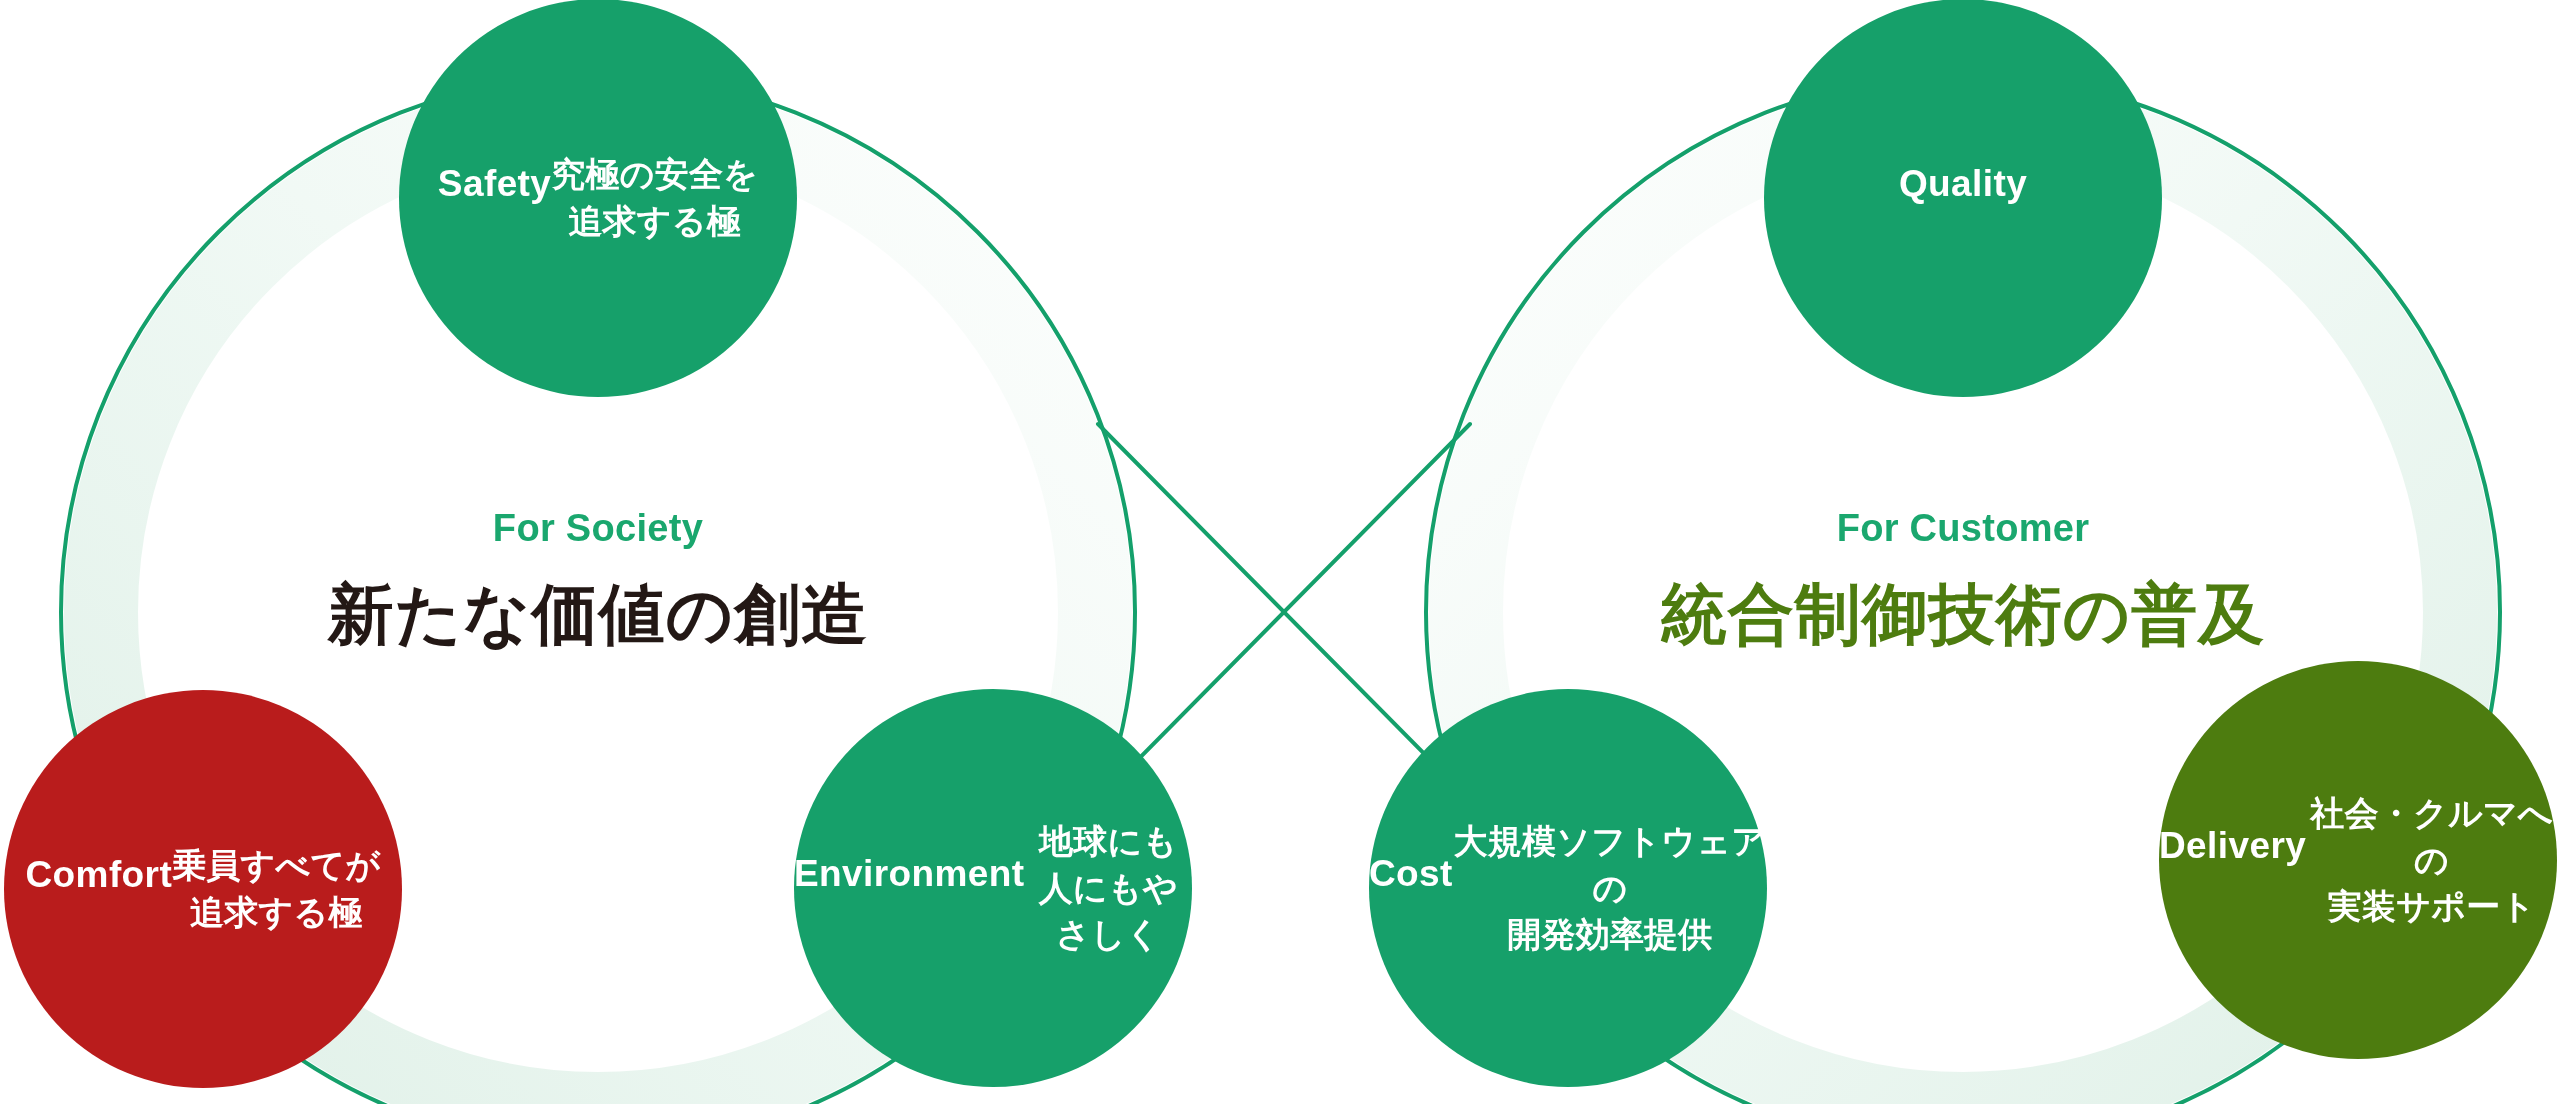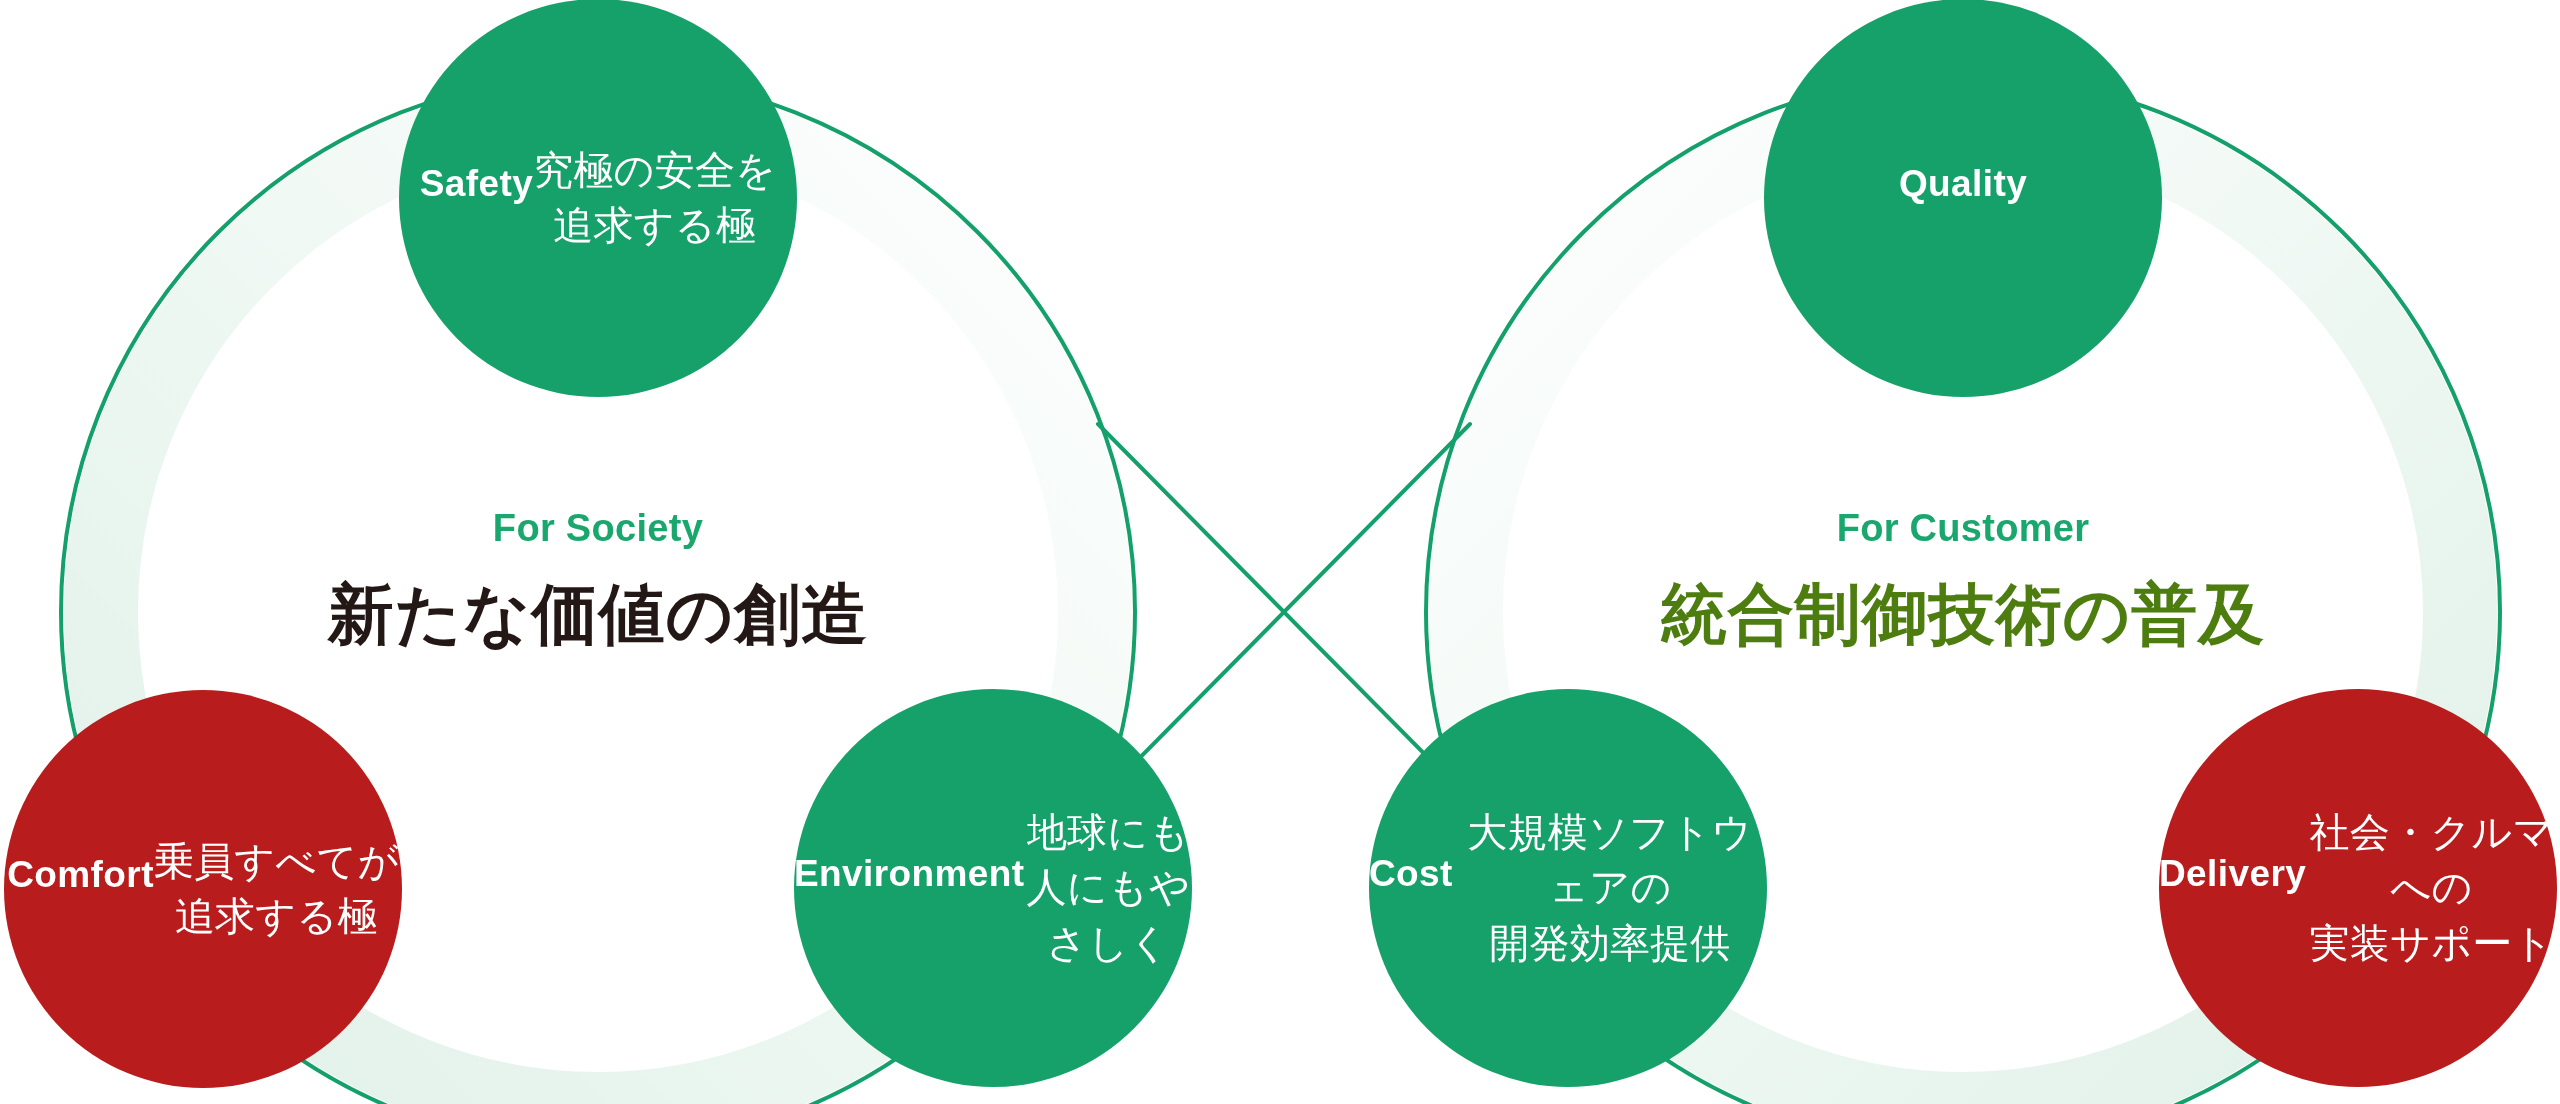--- a/index.html
+++ b/index.html
@@ -61,22 +61,22 @@
     box-sizing: border-box;
   }
   .node-label {
     font-size: 37px;
     font-weight: 700;
     line-height: 1;
     letter-spacing: 0.4px;
     margin-bottom: 30px;
   }
   .node-desc {
-    font-size: 40px;
-    font-weight: 400;
+    font-size: 34px;
+    font-weight: 700;
     line-height: 1.38;
     letter-spacing: 0.2px;
     white-space: pre-line;
   }
 </style>
 </head>
 <body>
 
 <div id="stage">
 
@@ -136,19 +136,19 @@
   <div class="node" style="left:1963px; top:198px; width:398px; height:398px; background:#16a06a;">
     <div class="node-label">Quality</div>
   </div>
 
   <div class="node" style="left:1568px; top:888px; width:398px; height:398px; background:#16a06a;">
     <div class="node-label">Cost</div>
     <div class="node-desc">大規模ソフトウェアの
 開発効率提供</div>
   </div>
 
-  <div class="node" style="left:2358px; top:888px; width:398px; height:398px; background:#b91c1c;">
+  <div class="node" style="left:2358px; top:860px; width:398px; height:398px; background:#4d7c0f;">
     <div class="node-label">Delivery</div>
     <div class="node-desc">社会・クルマへの
 実装サポート</div>
   </div>
 
 </div>
 
 </body></html>

